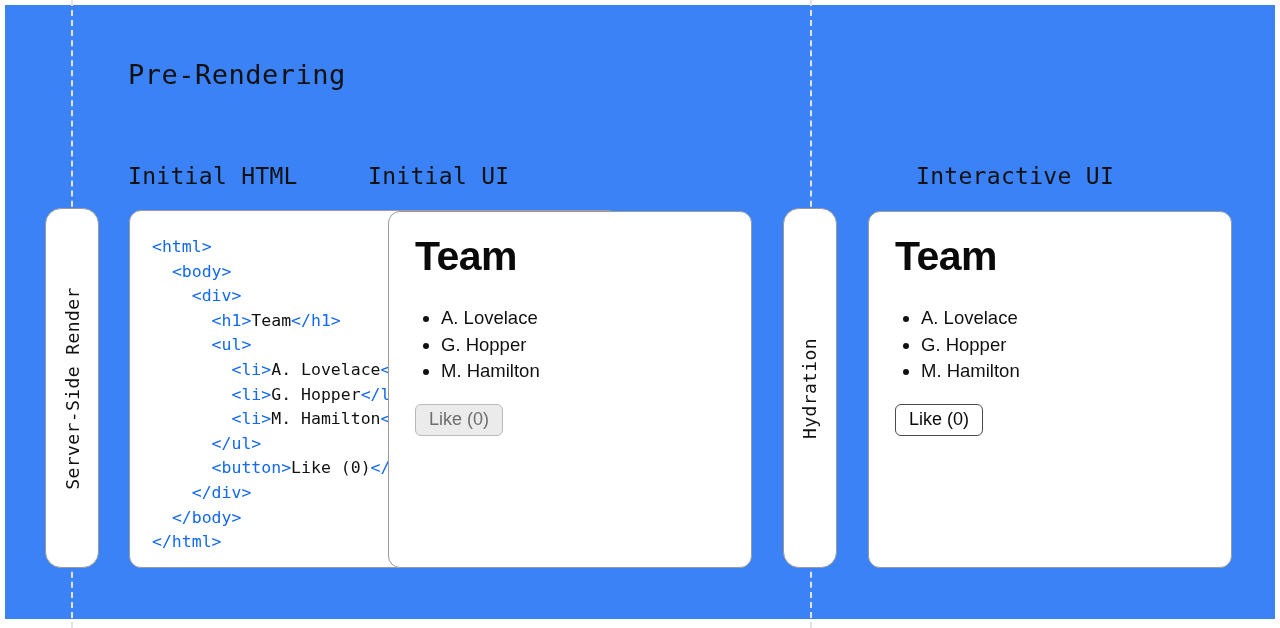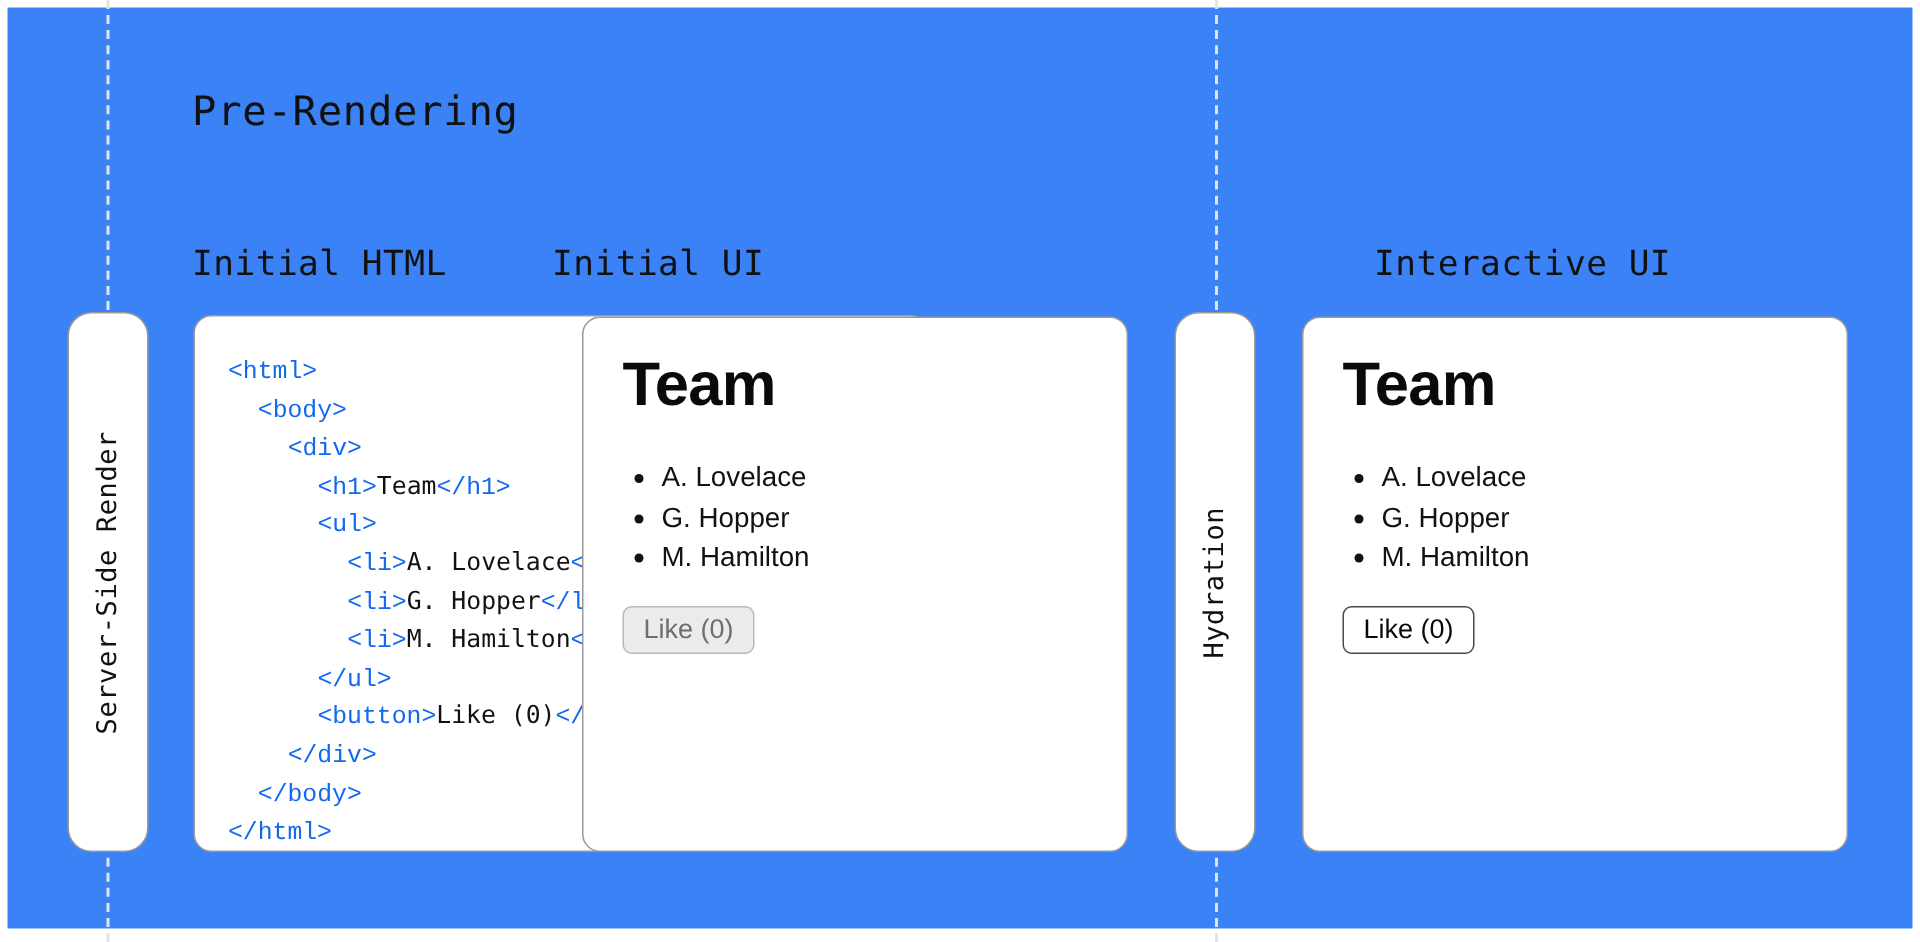--- a/index.html
+++ b/index.html
@@ -101,21 +101,21 @@
   }
   #code-block {
     margin: 0;
     padding: 24px 0 0 22px;
     font-family: "DejaVu Sans Mono", "Liberation Mono", monospace;
     font-size: 16.5px;
     line-height: 24.6px;
     color: #111111;
     white-space: pre;
   }
-  #code-block .tag { color: #1269f0; font-family: Liberation Mono, monospace; }
+  #code-block .tag { color: #1269f0; }
   #code-block .txt { color: #111111; }
 
   
   #card-initial-ui {
     left: 388px;
     top: 211px;
     width: 364px;
     height: 357px;
   }
   #card-interactive-ui {

